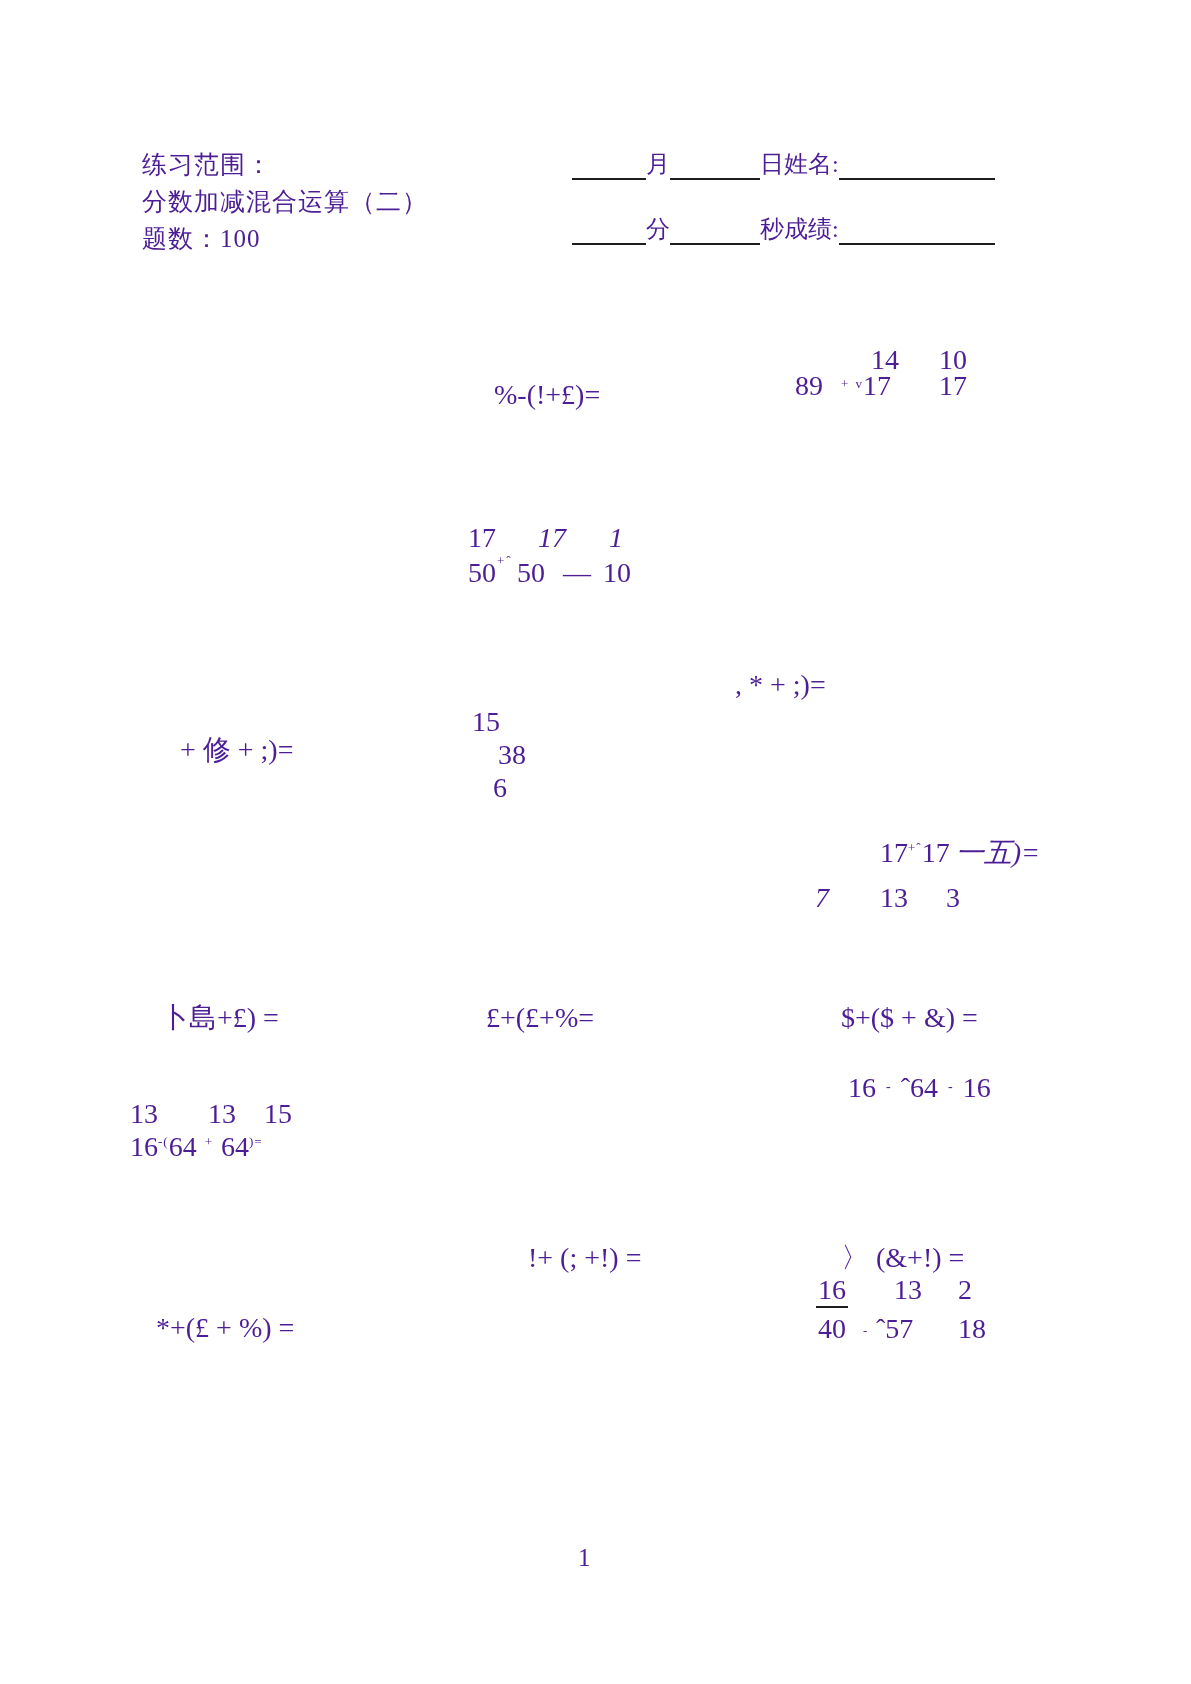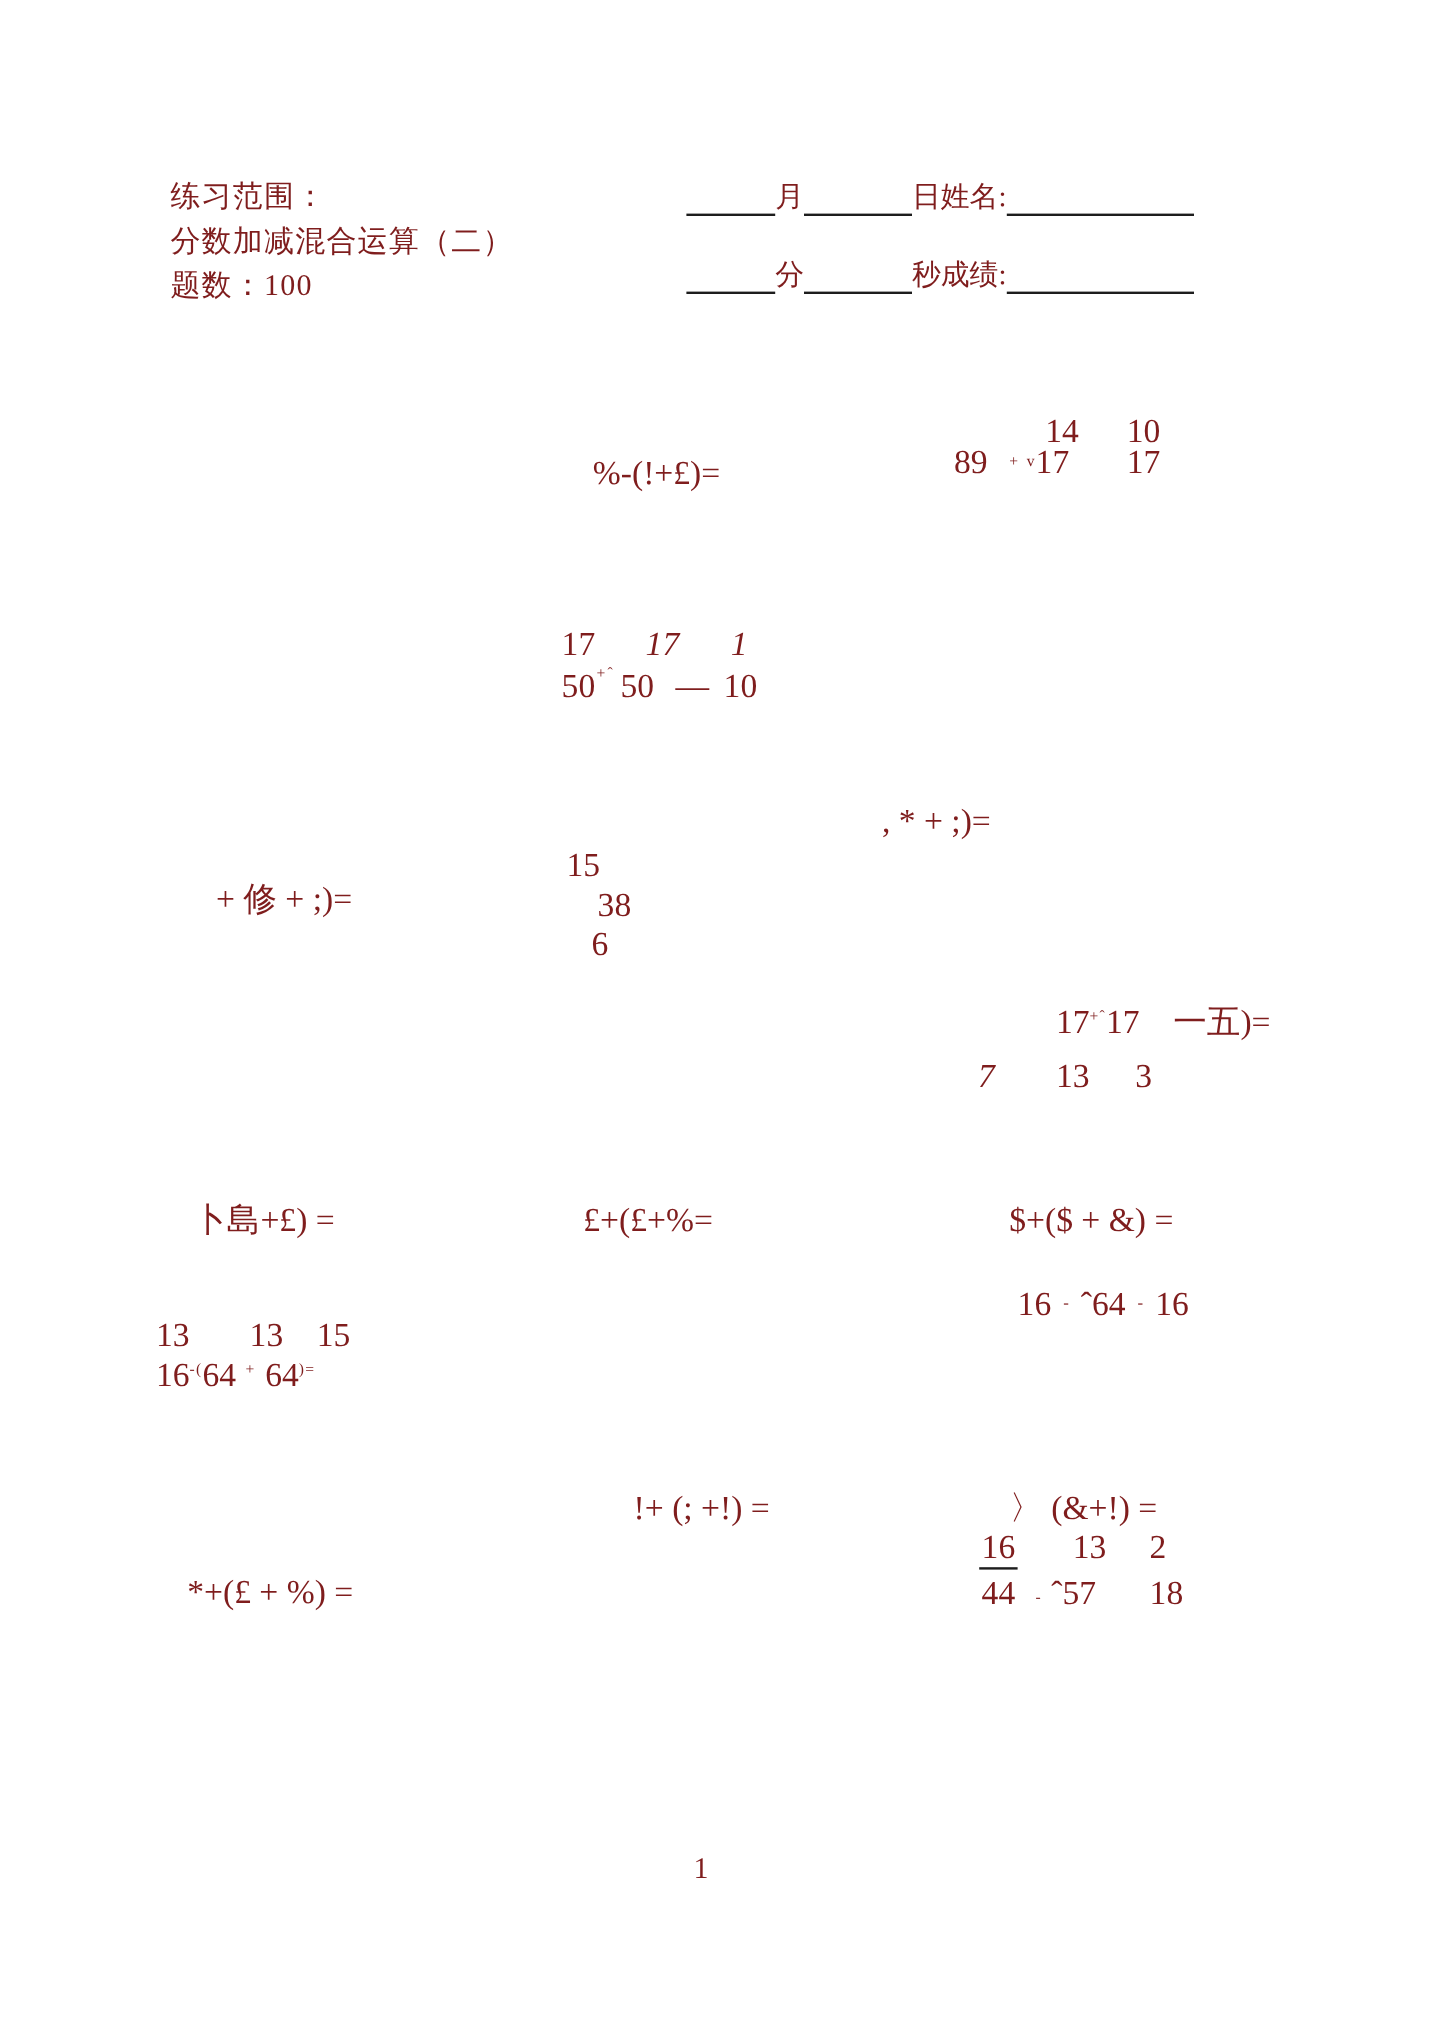--- a/index.html
+++ b/index.html
@@ -1,32 +1,32 @@
 <!DOCTYPE html>
 <html><head>
 <meta charset="utf-8">
 <style>
   * { margin:0; padding:0; box-sizing:border-box; }
   html,body { background:#ffffff; }
   .page {
     position:relative; width:1191px; height:1684px; background:#ffffff;
-    color:#7f1d1d; font-family:"Liberation Serif","DejaVu Serif",serif;
+    color:#4c1d95; font-family:"Liberation Serif","DejaVu Serif",serif;
     overflow:hidden;
   }
   .pos { position:absolute; }
   .frag { position:absolute; font-size:28px; line-height:1; white-space:pre; }
   .hdr-left { position:absolute; font-size:25px; line-height:37px; letter-spacing:1px; }
   .hrow { position:absolute; display:flex; align-items:flex-end; font-size:24px; height:34px; }
   .blank { display:inline-block; height:30px; border-bottom:2px solid #1d1d1d; }
   .sp { font-size:13px; letter-spacing:2px; }
   .spv { font-size:13px; vertical-align:10px; letter-spacing:1px; }
   .dsh { font-size:14px; vertical-align:6px; margin:0 10px; }
   .it { font-style:italic; }
   .bar { display:inline-block; border-bottom:2px solid #1d1d1d; padding:0 2px 2px; }
-  .m12 { margin-left:28px; }
+  .m12 { margin-left:6px;font-style:italic; }
   .m8  { margin-left:8px; }
   .pageno { position:absolute; font-size:25px; }
 </style>
 </head>
 <body>
 
 <div class="page">
 
   <div class="hdr-left" style="left:142px; top:146px;">
     <div>练习范围：</div>
@@ -127,21 +127,21 @@
   </div>
 
   <div class="frag" style="left:128px; top:1286px;">
     <span>*+(£ + %) =</span>
   </div>
 
   <div class="frag" style="left:816px; top:1276px; width:190px; height:76px;">
     <span class="pos bar" style="left:0; top:0;">16</span>
     <span class="pos" style="left:78px; top:0;">13</span>
     <span class="pos" style="left:142px; top:0;">2</span>
-    <span class="pos" style="left:2px; top:39px;">44</span>
+    <span class="pos" style="left:2px; top:39px;">40</span>
     <span class="pos sp" style="left:47px; top:48px;">-</span>
     <span class="pos" style="left:60px; top:39px;">ˆ57</span>
     <span class="pos" style="left:142px; top:39px;">18</span>
   </div>
 
   <div class="pageno" style="left:578px; top:1544px;">1</div>
 
 </div>
 
 </body></html>

